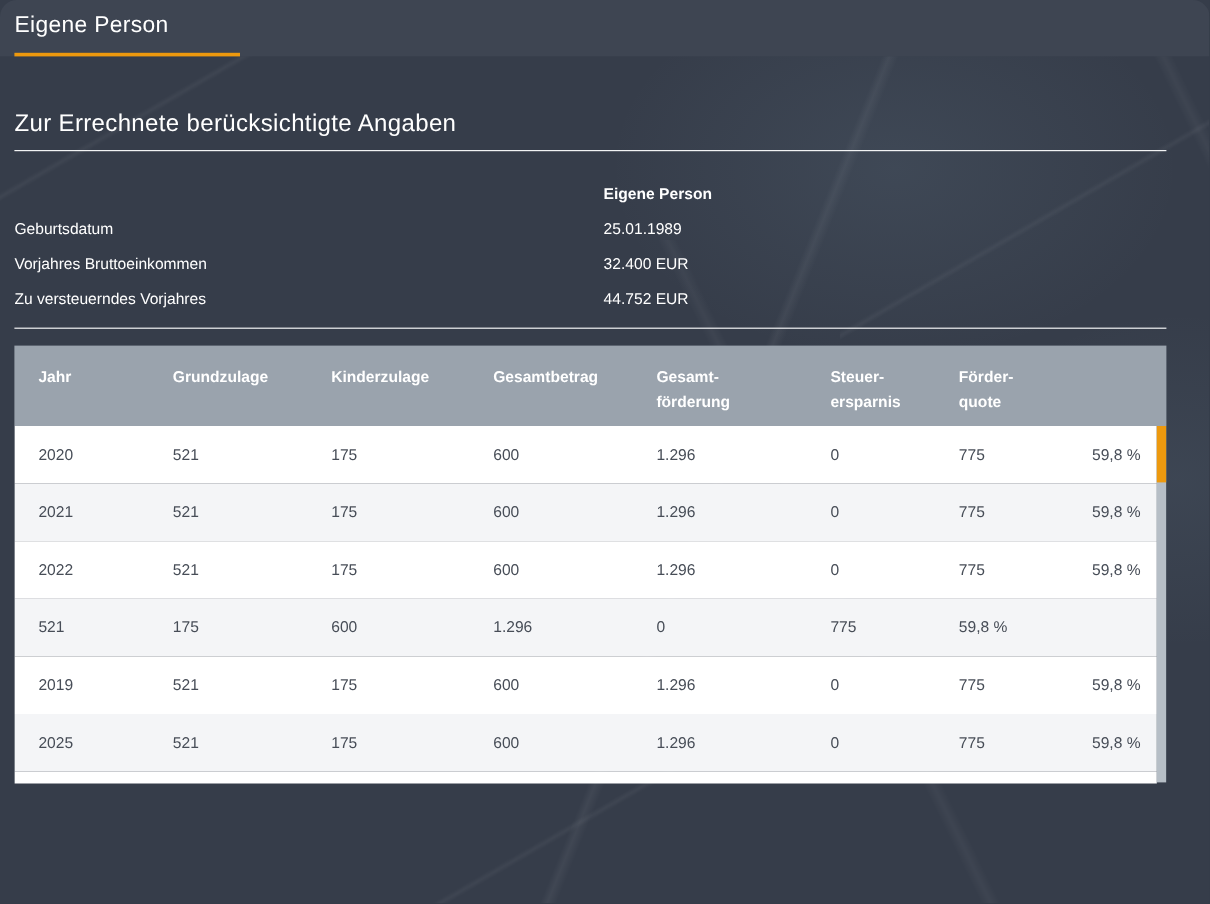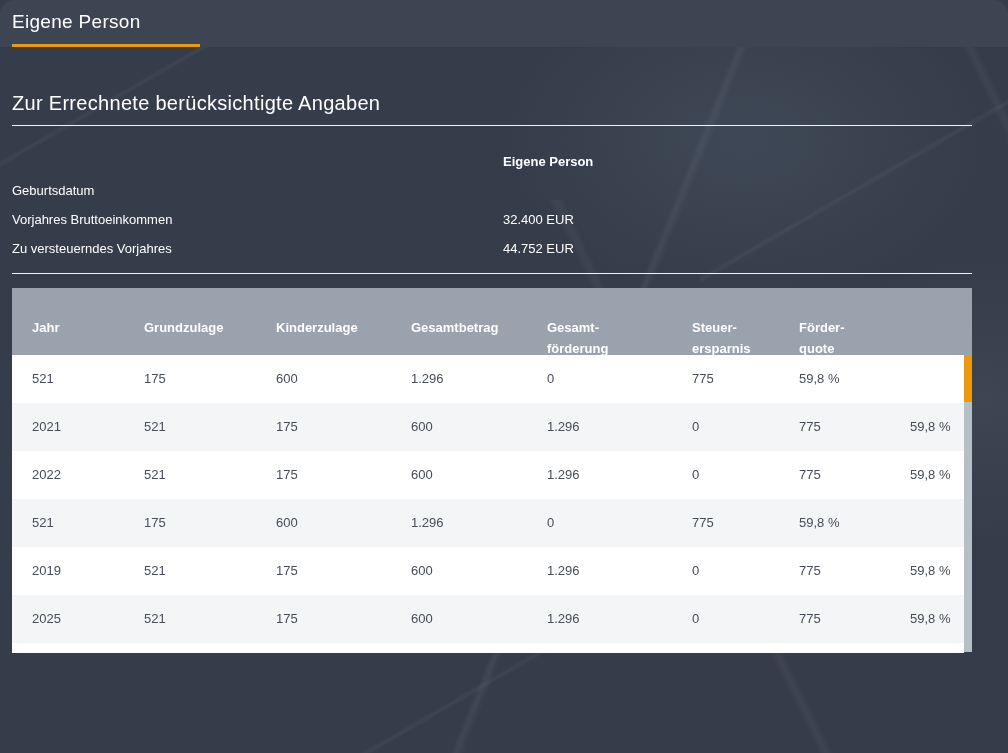--- a/index.html
+++ b/index.html
@@ -67,21 +67,21 @@
   .info-value{flex:1;color:#fff}
   .info-header .info-value{font-weight:700}
 
   
   .calc-table{margin-top:14px;width:960px}
   .thead{
     display:flex;height:67px;background:var(--table-header-background);
     color:#fff;font-size:13px;font-weight:700;
   }
   .th{
-    padding:15px 0 0 20px;line-height:21px;white-space:pre-line;margin-top:14px;
+    padding:15px 0 0 20px;line-height:21px;white-space:pre-line;
   }
   .tbody-viewport{
     position:relative;height:298px;overflow:hidden;background:transparent;
   }
   .rows{width:952px}
   .row{display:flex;height:48px;background:#fff;color:var(--row-text);font-size:13px}
   .row.alt{background:var(--row-alt-background)}
   .cell{padding-left:20px;line-height:48px;white-space:nowrap;overflow:hidden}
   .th:nth-child(1),.cell:nth-child(1){width:112px}
   .th:nth-child(2),.cell:nth-child(2){width:132px}
@@ -118,20 +118,21 @@
     <h2 class="section-heading heading-1">Zur Errechnete berücksichtigte Angaben</h2>
     <hr class="rule rule-1">
 
     <div class="info-grid">
       <div class="info-row info-header">
         <div class="info-label"></div>
         <div class="info-value">Eigene Person</div>
       </div>
       <div class="info-row">
         <div class="info-label">Geburtsdatum</div>
+        <div class="info-value">25.01.1989</div>
       </div>
       <div class="info-row">
         <div class="info-label">Vorjahres Bruttoeinkommen</div>
         <div class="info-value">32.400 EUR</div>
       </div>
       <div class="info-row">
         <div class="info-label">Zu versteuerndes Vorjahres</div>
         <div class="info-value">44.752 EUR</div>
       </div>
     </div>
@@ -147,20 +148,21 @@
           <div class="th">Gesamt-
 förderung</div>
           <div class="th">Steuer-
 ersparnis</div>
           <div class="th">Förder-
 quote</div>
         </div>
       <div class="tbody-viewport">
         <div class="rows">
             <div class="row">
+              <div class="cell">2020</div>
               <div class="cell">521</div>
               <div class="cell">175</div>
               <div class="cell">600</div>
               <div class="cell">1.296</div>
               <div class="cell">0</div>
               <div class="cell">775</div>
               <div class="cell">59,8 %</div>
             </div>
             <div class="row alt">
               <div class="cell">2021</div>

